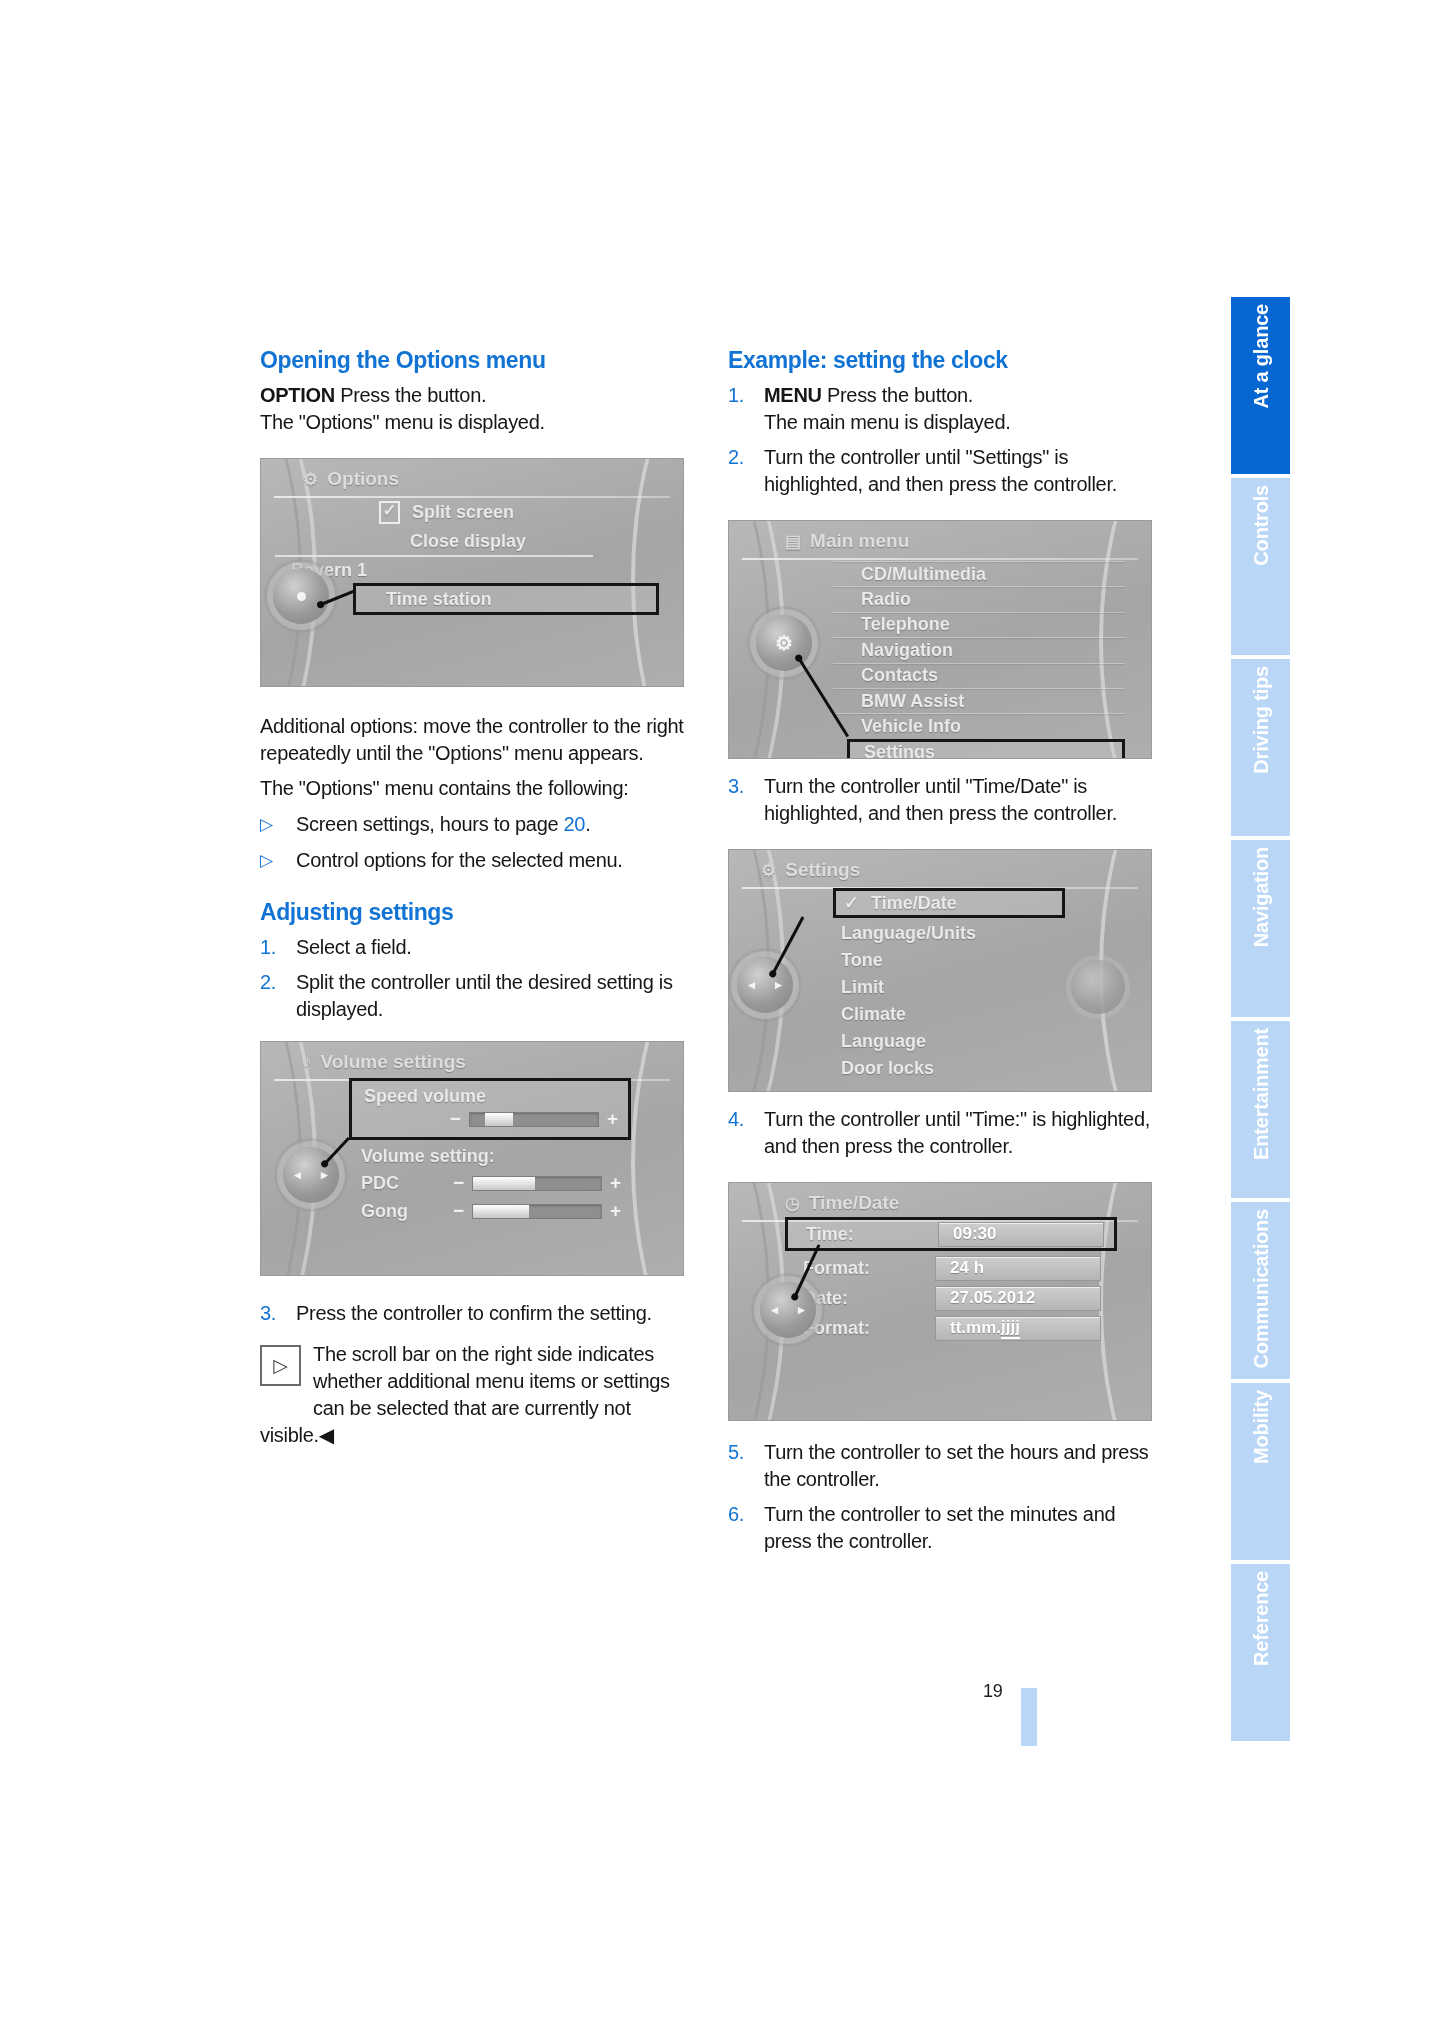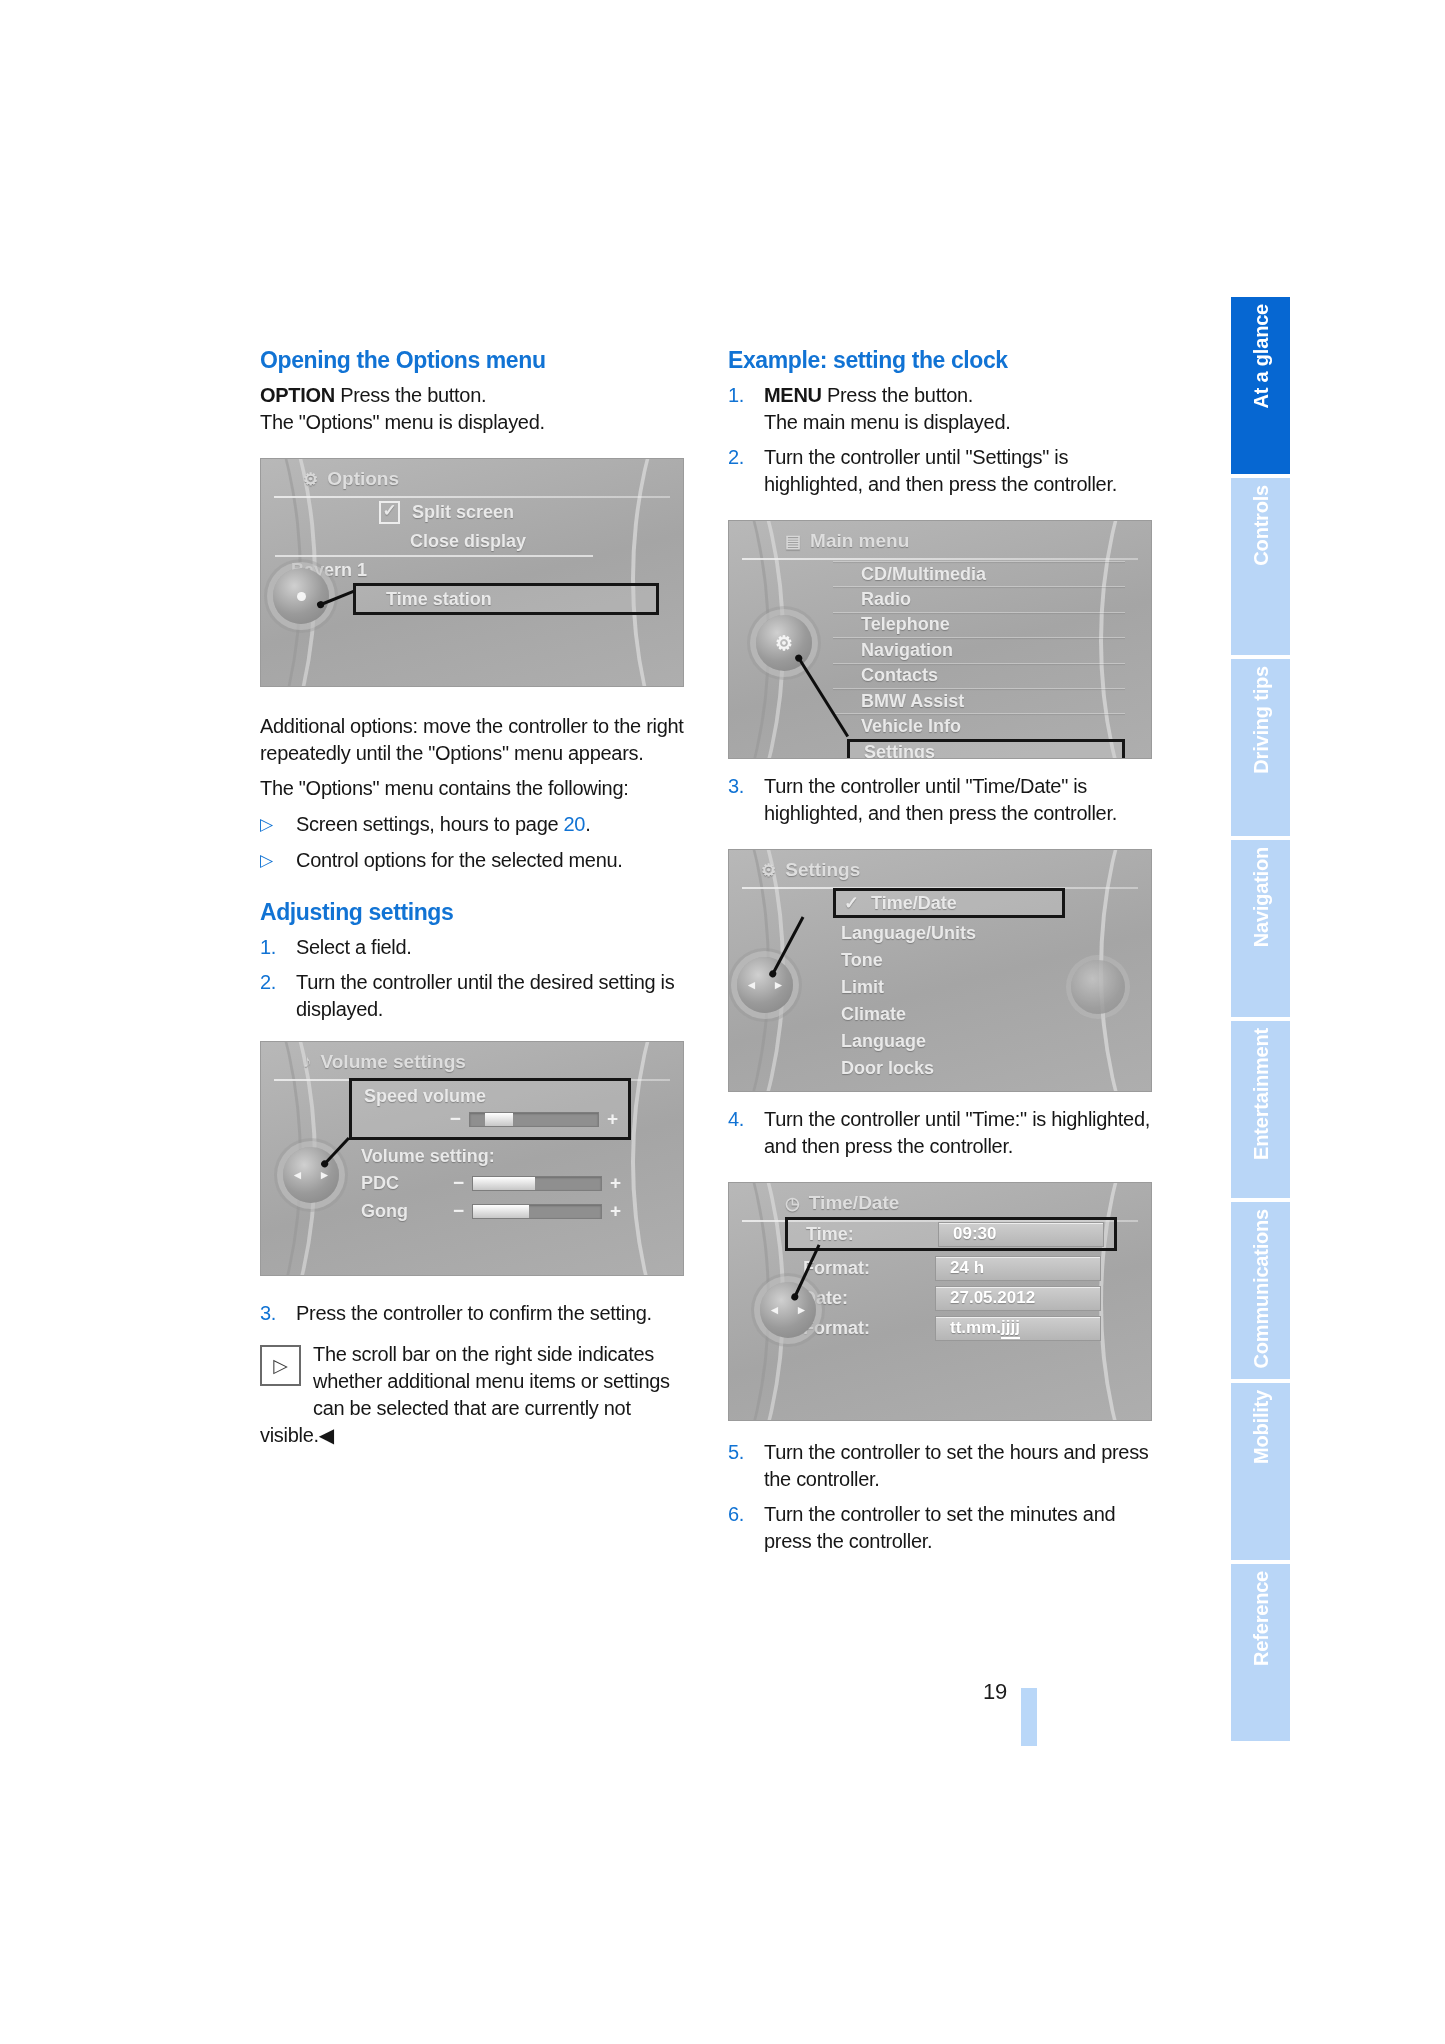--- a/index.html
+++ b/index.html
@@ -94,21 +94,21 @@
 
   
   #sidebar{position:absolute;left:1231px;top:297px;width:59px;}
   .tab{position:relative;height:177px;margin-bottom:4px;background:#b9d6f7;}
   .tab.active{background:#0667d2;}
   .tab span{position:absolute;left:50%;top:50%;transform:translate(-50%,-50%) rotate(-90deg);
     display:block;width:168px;text-align:right;padding-right:4px;white-space:nowrap;
     color:#ffffff;font-weight:bold;font-size:20px;letter-spacing:-0.2px;}
 
   
-  #pageno{position:absolute;left:983px;top:1678px;font-size:22px;color:#1c1c1c;}
+  #pageno{position:absolute;left:983px;top:1678px;font-size:18px;color:#1c1c1c;}
   #pagebar{position:absolute;left:1021px;top:1688px;width:16px;height:58px;background:#b9d7f8;}
 
   .mt-scr1{margin-top:22px;}
   .mt-para{margin-top:26px;}
   .mt-h2{margin-top:26px;}
   .mt-scr2{margin-top:18px;}
   .mt-step3{margin-top:24px;}
   .mt-scr-r{margin-top:22px;}
   .mt-step-r{margin-top:14px;}
 </style>
@@ -158,21 +158,21 @@
   </div>
 
   <h2 class="mt-h2">Adjusting settings</h2>
 
   <div class="step">
     <span class="num">1.</span>
     <span class="txt">Select a field.</span>
   </div>
   <div class="step">
     <span class="num">2.</span>
-    <span class="txt">Turn the controller until the desired setting is displayed.</span>
+    <span class="txt">Split the controller until the desired setting is displayed.</span>
   </div>
 
   <div class="screen mt-scr2" style="height:233px;">
     <div class="cv l2"></div>
     <div class="cv l1"></div>
     <div class="cv r1"></div>
     <div class="sc-title">
       <span class="ic">♪</span>
       <span>Volume settings</span>
     </div>

